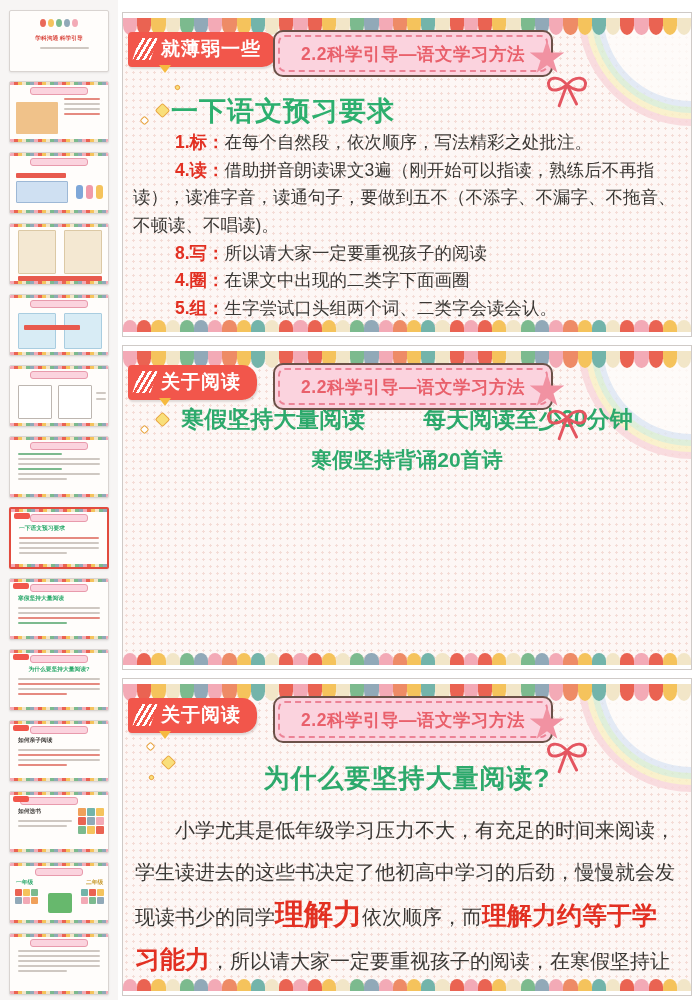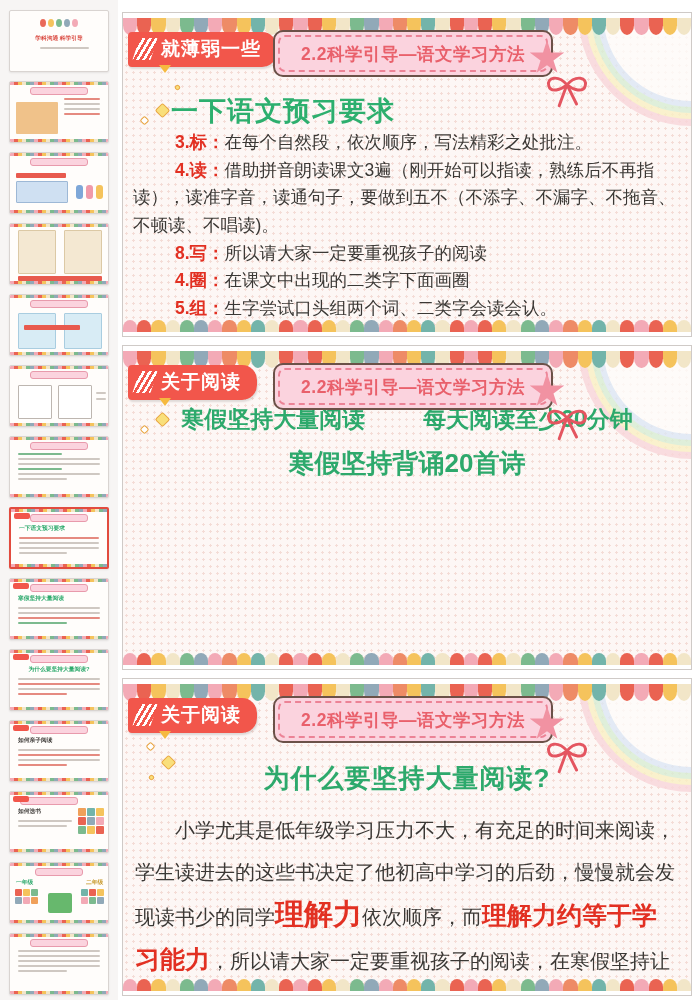--- a/index.html
+++ b/index.html
@@ -82,21 +82,21 @@
 
   .s1-content { top:80px; }
   .s1-title { font-size:27px; margin-left:38px; color:#2daf6e; font-weight:bold; letter-spacing:1px; }
   .s1-sub { font-size:19px; margin:7px 0 5px 4px; }
   .s1-items { font-size:17.5px; line-height:1.58; color:#3b3835; }
   .s1-items p { text-indent:2.4em; }
   .s1-items .lbl { color:#e23022; font-weight:bold; }
 
   .s2-content { top:58px; }
   .row2 { display:flex; justify-content:center; gap:58px; font-size:23px; }
-  .row2f { display:flex; justify-content:center; gap:24px; font-size:26px; margin-top:11px; }
+  .row2f { display:flex; justify-content:center; gap:24px; font-size:21px; margin-top:11px; }
   .s2-para { font-size:19.5px; line-height:1.83; color:#3b3835; text-indent:2em; margin-top:13px; padding:0 4px; }
 
   .s3-content { top:82px; }
   .s3-title { text-align:center; font-size:26px; letter-spacing:1px; }
   .s3-para { font-size:20px; line-height:42px; color:#3b3835; text-indent:2em; margin-top:13px; padding:0 2px; }
 
   .seg-normal { color:#3b3835; }
   .seg-red { color:#e23022; font-weight:bold; }
   .seg-red-big { color:#e23022; font-weight:bold; font-size:29px; }
   .seg-red-mid { color:#e23022; font-weight:bold; font-size:25px; }
@@ -346,21 +346,21 @@
       <svg class="bow" width="52" height="40" viewBox="0 0 60 46">
         <path d="M30 16 C 20 4, 6 7, 9 17 C 11 25, 23 22, 30 16 C 37 22, 49 25, 51 17 C 54 7, 40 4, 30 16 Z" fill="none" stroke="#e45560" stroke-width="3.4" stroke-linecap="round"></path>
         <path d="M29 18 L 21 40 M31 18 L 41 38" stroke="#e45560" stroke-width="3.4" fill="none" stroke-linecap="round"></path>
       </svg>
       <i class="sp s1"></i>
       <i class="sp s2"></i>
       <i class="sp s3"></i>
       <div class="content s1-content">
         <div class="s1-title">一下语文预习要求</div>
         <div class="s1-items">
-          <p><span class="lbl">3.标：</span><span>在每个自然段，依次顺序，写法精彩之处批注。</span></p>
+          <p><span class="lbl">1.标：</span><span>在每个自然段，依次顺序，写法精彩之处批注。</span></p>
           <p><span class="lbl">4.读：</span><span>借助拼音朗读课文3遍（刚开始可以指读，熟练后不再指读），读准字音，读通句子，要做到五不（不添字、不漏字、不拖音、不顿读、不唱读)。</span></p>
           <p><span class="lbl">8.写：</span><span>所以请大家一定要重视孩子的阅读</span></p>
           <p><span class="lbl">4.圈：</span><span>在课文中出现的二类字下面画圈</span></p>
           <p><span class="lbl">5.组：</span><span>生字尝试口头组两个词、二类字会读会认。</span></p>
         </div>
       </div>
       <div class="bunting bot">
           <i style="background: rgb(243, 170, 182);"></i>
           <i style="background: rgb(234, 99, 82);"></i>
           <i style="background: rgb(245, 195, 92);"></i>

